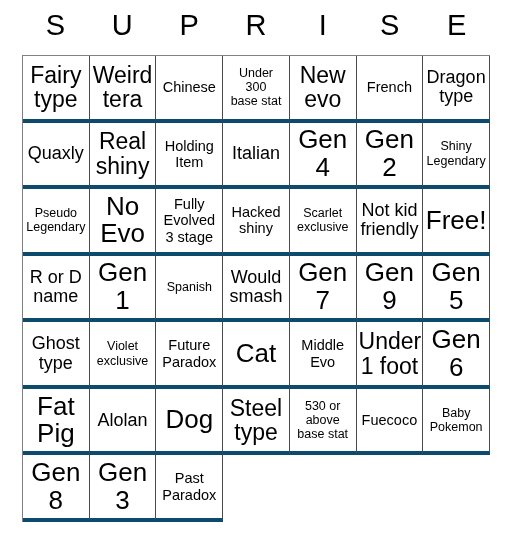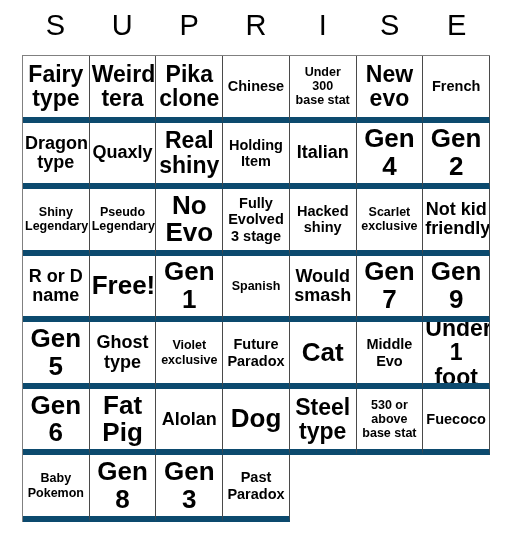--- a/index.html
+++ b/index.html
@@ -36,29 +36,28 @@
   }
   #grid {
     display: grid;
     grid-template-columns: repeat(7, 1fr);
     grid-auto-rows: 66.57px;
     border-top: 1px solid #808080;
     border-left: 1px solid #808080;
   }
   .cell {
     border-right: 1px solid #4a4a4a;
-    border-bottom: 6px solid #0c4a6e;
+    border-bottom: 4px solid #0c4a6e;
     display: flex;
     align-items: center;
     justify-content: center;
     text-align: center;
     overflow: hidden;
     box-sizing: border-box;
     padding: 1px 2px;
-    font-weight: bold;
   }
   .cell span {
     display: block;
     width: 100%;
     line-height: 1.06;
     white-space: pre-line;
   }
   .fs-xl span { font-size: 26px; }
   .fs-lg span { font-size: 23px; }
   .fs-md span { font-size: 18px; }
@@ -80,24 +79,20 @@
     </div>
   <div id="grid">
       <div class="cell fs-lg">
         <span>Fairy
 type</span>
       </div>
       <div class="cell fs-lg">
         <span>Weird
 tera</span>
       </div>
-      <div class="cell fs-lg">
-        <span>Pika
-clone</span>
-      </div>
       <div class="cell fs-sm">
         <span>Chinese</span>
       </div>
       <div class="cell fs-xs">
         <span>Under
 300
 base stat</span>
       </div>
       <div class="cell fs-lg">
         <span>New
@@ -154,26 +149,26 @@
 shiny</span>
       </div>
       <div class="cell fs-xs">
         <span>Scarlet
 exclusive</span>
       </div>
       <div class="cell fs-md">
         <span>Not kid
 friendly</span>
       </div>
+      <div class="cell fs-xl">
+        <span>Free!</span>
+      </div>
       <div class="cell fs-md">
         <span>R or D
 name</span>
-      </div>
-      <div class="cell fs-xl">
-        <span>Free!</span>
       </div>
       <div class="cell fs-xl">
         <span>Gen
 1</span>
       </div>
       <div class="cell fs-xs">
         <span>Spanish</span>
       </div>
       <div class="cell fs-md">
         <span>Would

